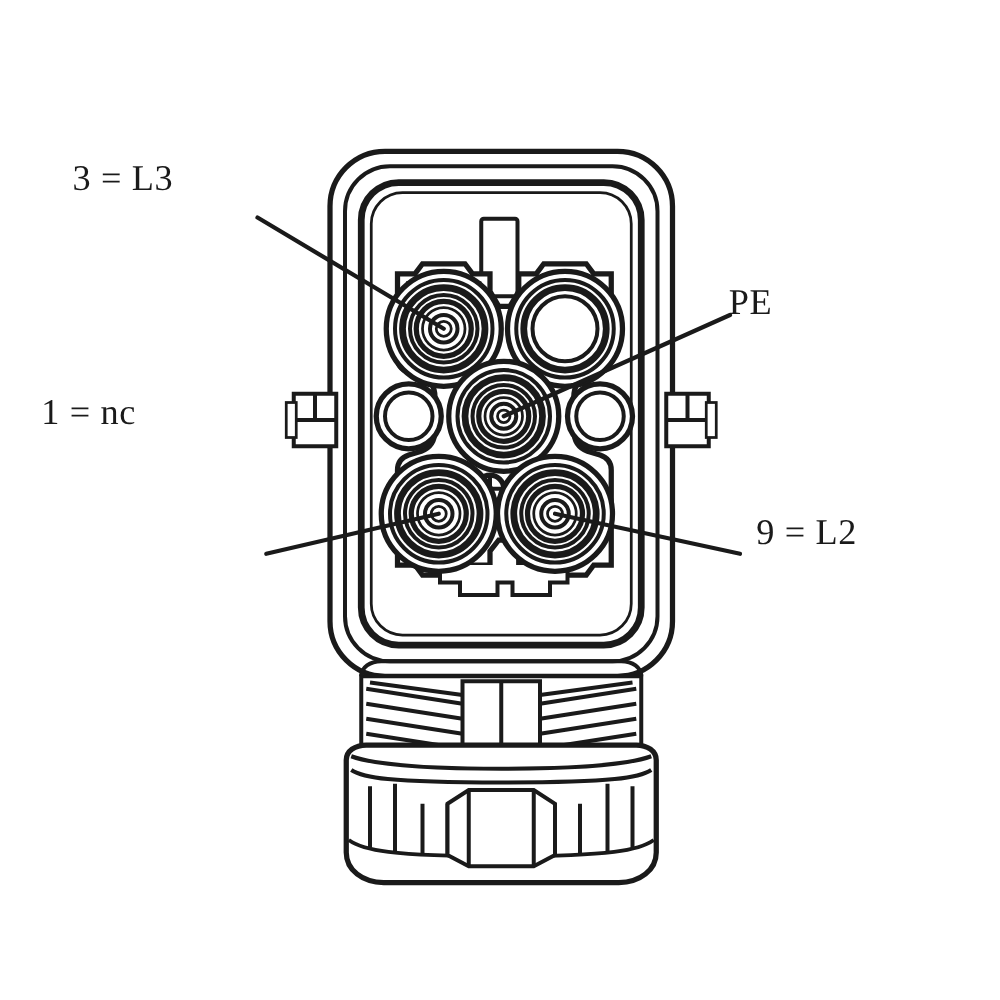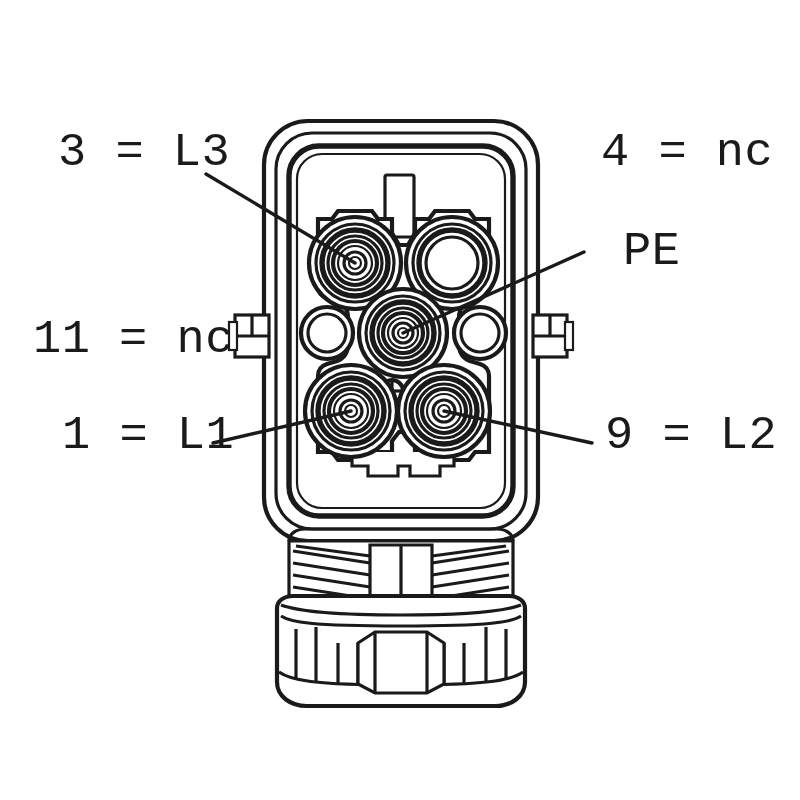--- a/index.html
+++ b/index.html
@@ -19,33 +19,33 @@
   }
   #drawing {
     position: absolute;
     left: 0;
     top: 0;
     width: 800px;
     height: 800px;
   }
   .callout {
     position: absolute;
-    font-family: Liberation Mono, monospace;
-    font-size: 47px;
+    font-family: Liberation Serif, serif;
+    font-size: 29px;
     font-weight: 400;
     color: #1a1a1a;
     letter-spacing: 0.5px;
     white-space: nowrap;
     line-height: 1;
   }
   #lbl-3   { left: 58px;  top: 129px; }
   #lbl-4   { left: 601px; top: 129px; }
   #lbl-11  { left: 33px;  top: 316px; }
   #lbl-12  { left: 578px; top: 316px; }
-  #lbl-pe  { left: 583px; top: 228px; margin-left: 40px; }
+  #lbl-pe  { left: 583px; top: 228px; }
   #lbl-1   { left: 62px;  top: 412px; }
   #lbl-2   { left: 605px; top: 412px; }
 </style>
 </head>
 <body>
 
 <div id="stage">
 
   <svg id="drawing" viewBox="0 0 800 800">
     <defs>
@@ -250,19 +250,17 @@
 
     <g>
       <line class="ln wl" x1="206" y1="174" x2="355" y2="263"></line>
       <line class="ln wl" x1="584" y1="252" x2="403" y2="333"></line>
       <line class="ln wl" x1="213" y1="443" x2="351" y2="411"></line>
       <line class="ln wl" x1="592" y1="443" x2="444" y2="411"></line>
     </g>
   </svg>
 
   <div class="callout" id="lbl-3">3 = L3</div>
-  <div class="callout" id="lbl-4">4 = nc</div>
-  <div class="callout" id="lbl-11">11 = nc</div>
+  <div class="callout" id="lbl-11">1 = nc</div>
   <div class="callout" id="lbl-pe">PE</div>
-  <div class="callout" id="lbl-1">1 = L1</div>
   <div class="callout" id="lbl-2">9 = L2</div>
 
 </div>
 
 </body></html>

